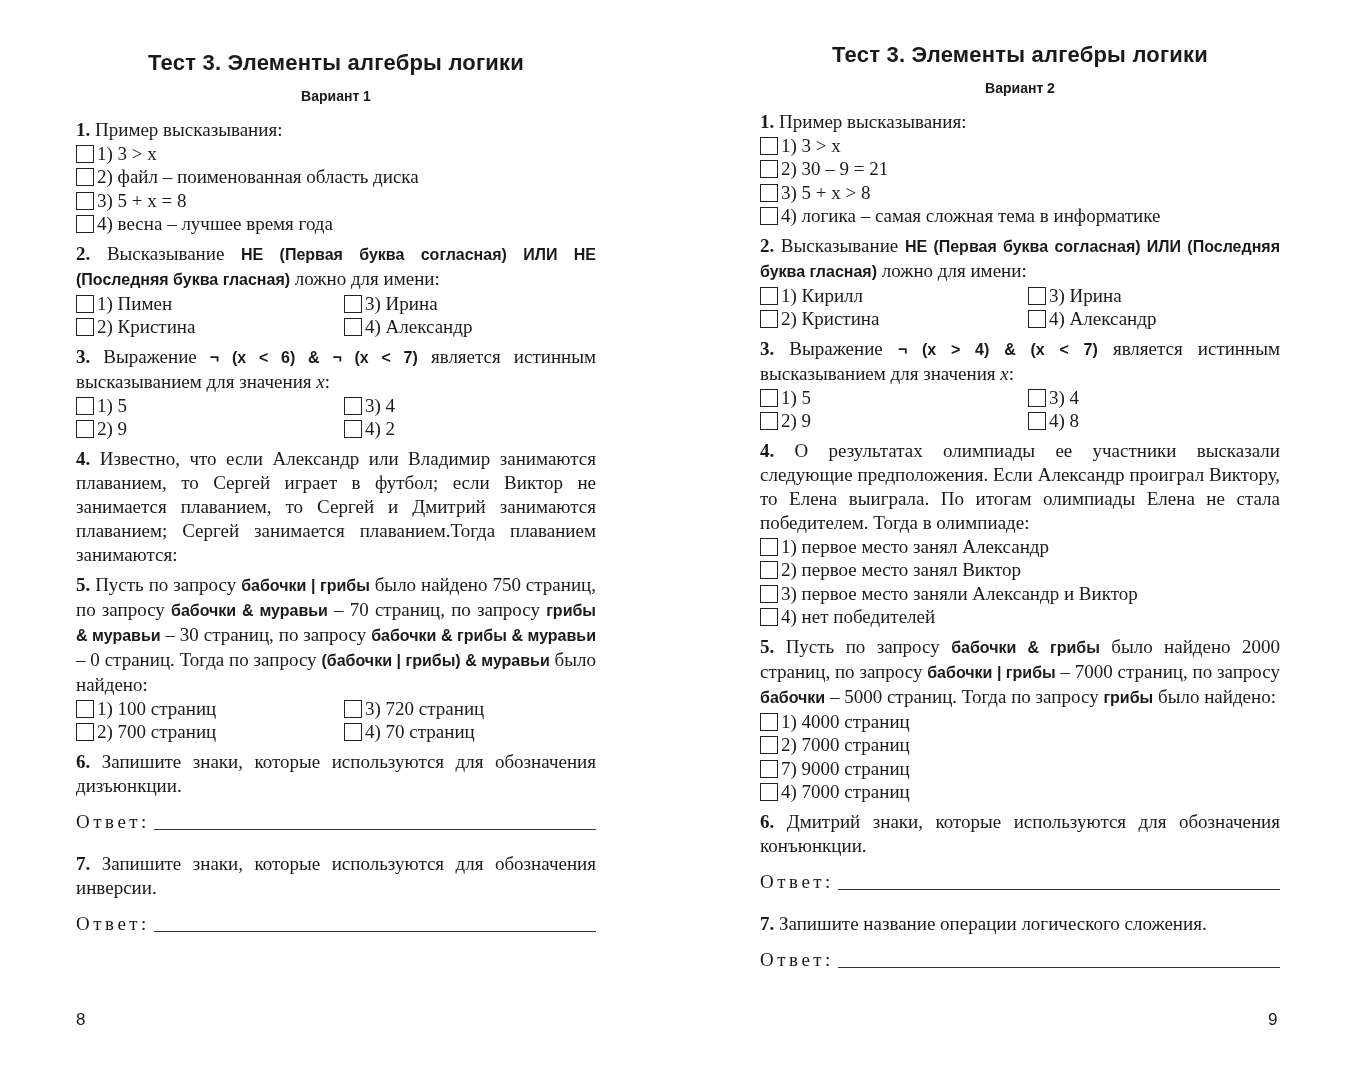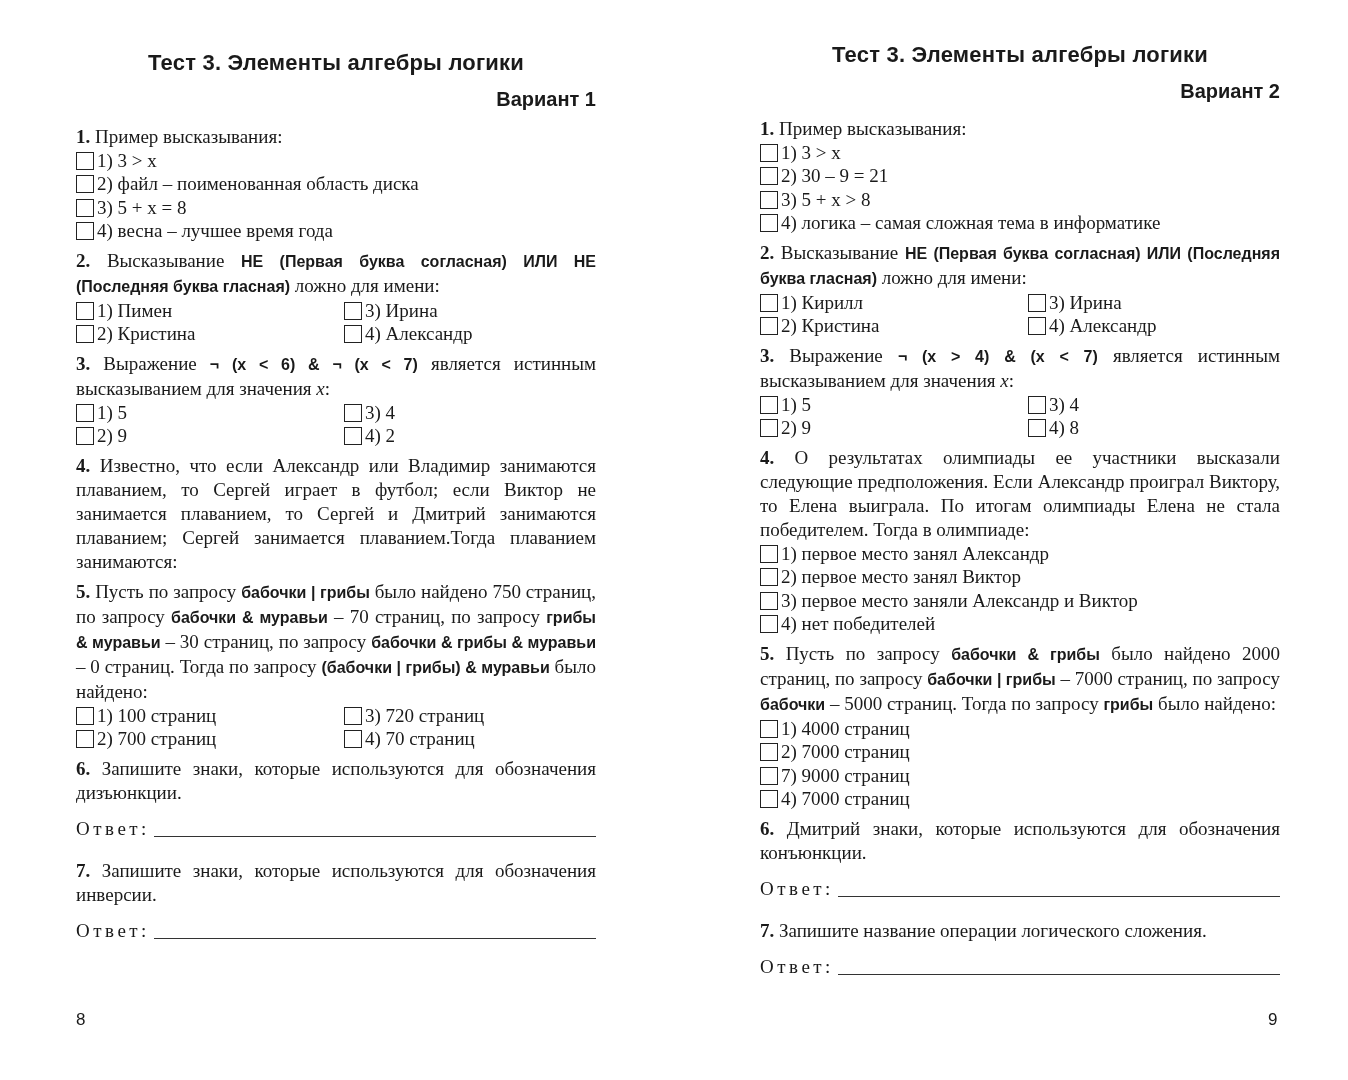--- a/index.html
+++ b/index.html
@@ -3,21 +3,21 @@
 <meta charset="utf-8">
 <style>
   html, body { margin: 0; padding: 0; background: #ffffff; }
   body { width: 1348px; height: 1080px; position: relative; overflow: hidden; color: #1a1a1a; }
   .page { position: absolute; top: 0; width: 520px; }
   .page.left { left: 76px; }
   .page.right { left: 760px; }
   .title { font-family: "Liberation Sans", sans-serif; font-weight: bold; font-size: 22px; text-align: center; letter-spacing: 0.2px; }
   .left .title { margin-top: 50px; }
   .right .title { margin-top: 42px; }
-  .variant { font-family: "Liberation Sans", sans-serif; font-weight: bold; font-size: 20px; text-align: right; margin-top: 12px; margin-bottom: 14px; }
+  .variant { font-family: "Liberation Sans", sans-serif; font-weight: bold; font-size: 14px; text-align: center; margin-top: 12px; margin-bottom: 14px; }
   .q { font-family: "Liberation Serif", serif; font-size: 19px; line-height: 24px; margin-bottom: 6px; }
   .stem { text-align: justify; }
   .num { font-weight: bold; }
   .b { font-family: "Liberation Sans", sans-serif; font-weight: bold; font-size: 16px; }
   .opts { display: grid; grid-template-columns: 268px 250px; }
   .opts.single { grid-template-columns: 1fr; }
   .opt { display: flex; align-items: center; height: 23.5px; }
   .box { width: 18px; height: 18px; border: 1.5px solid #222; margin-right: 3px; box-sizing: border-box; flex: none; }
   .answer { font-family: "Liberation Serif", serif; font-size: 19px; display: flex; align-items: flex-end; margin-top: 12px; margin-bottom: 18px; }
   .answer-label { letter-spacing: 3.5px; }

